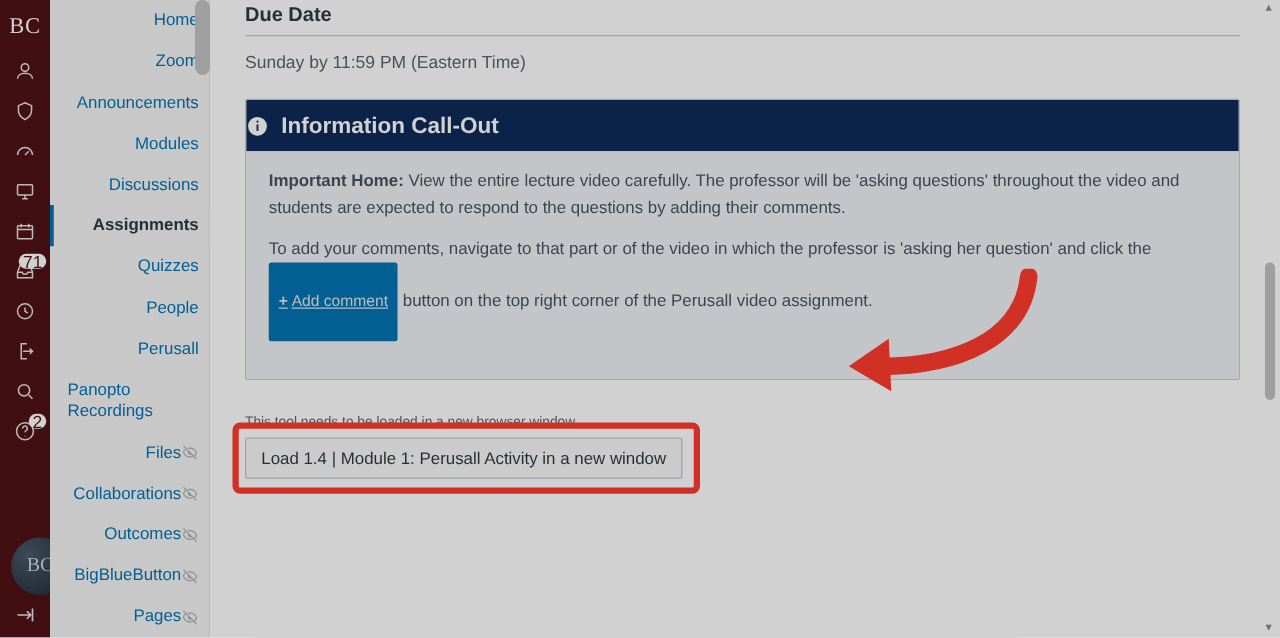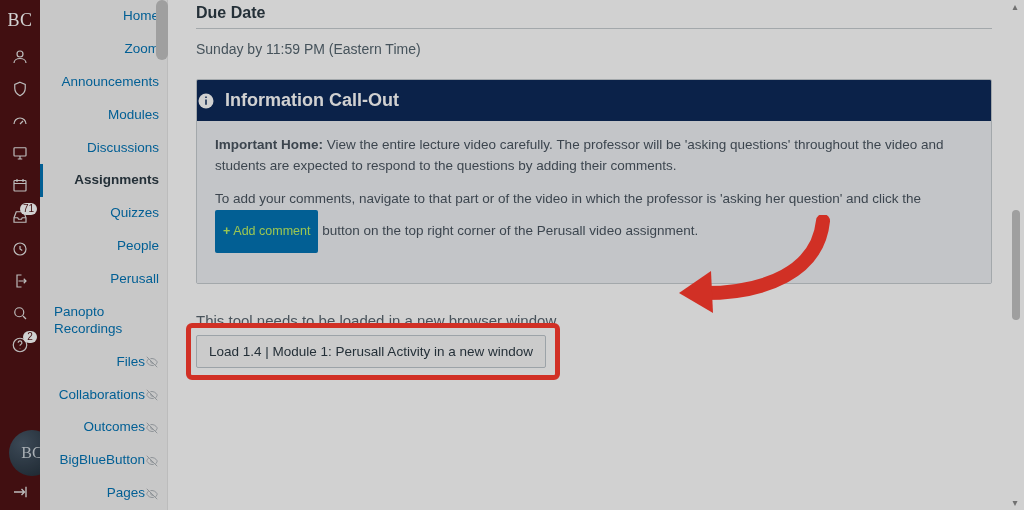--- a/index.html
+++ b/index.html
@@ -4,21 +4,21 @@
 <style>
   * { box-sizing: border-box; margin: 0; padding: 0; }
   html, body { width: 1024px; height: 510px; overflow: hidden; font-family: "Helvetica Neue", Helvetica, Arial, sans-serif; font-size: 14px; color: #2d3b45; }
   .dim-overlay { position:absolute; inset:0; background:rgba(0,0,0,0.18); pointer-events:none; z-index:50; }
   .app { display:flex; width:100%; height:100%; position:relative; background:#fff; }
   
   .rail { width:40px; background:#501315; display:flex; flex-direction:column; align-items:center; padding-top:4px; position:relative; z-index:1; }
   .rail-logo { color:#fff; font-family: Georgia, serif; font-size:18px; letter-spacing:0.5px; padding:6px 0 10px; }
   .rail-item { width:40px; height:32px; display:flex; align-items:center; justify-content:center; color:#dcdcdc; font-size:16px; position:relative; cursor:pointer; }
   .rail-item svg { width:18px; height:18px; fill:none; stroke:#e6e6e6; stroke-width:1.6; }
-  .rail-badge { position:absolute; top:2px; right:3px; background:#fff; color:#501315; font-size:10px; border-radius:8px; padding:0 3px; line-height:12px; min-width:14px; text-align:center; }
+  .rail-badge { position:absolute; top:2px; right:3px; background:#fff; color:#501315; font-size:14px; border-radius:8px; padding:0 3px; line-height:12px; min-width:14px; text-align:center; }
   .rail-avatar { position:absolute; bottom:34px; left:9px; width:46px; height:46px; border-radius:50%; background:radial-gradient(circle at 30% 30%, #4a5a6a, #1e2a35); display:flex; align-items:center; justify-content:center; color:#cfd6dc; font-family:Georgia, serif; font-size:16px; z-index:55; }
   .rail-bottom { position:absolute; bottom:4px; width:40px; height:28px; display:flex; align-items:center; justify-content:center; }
   .rail-bottom svg { width:18px; height:18px; stroke:#e6e6e6; fill:none; stroke-width:1.8; }
   
   .coursenav { width:128px; background:#f5f5f5; border-right:1px solid #e6e6e6; position:relative; z-index:1; }
   .coursenav-inner { position:absolute; top:0; left:0; right:0; bottom:0; overflow:hidden; }
   .nav-link { display:flex; align-items:center; justify-content:flex-end; padding:8px 8px 8px 14px; color:#0374b5; font-size:13.5px; cursor:pointer; line-height:1.25; }
   .nav-link.active { color:#2d3b45; font-weight:700; border-left:3px solid #0374b5; padding-left:11px; background:#f5f5f5; }
   .nav-eye { width:14px; height:14px; opacity:0.55; flex-shrink:0; }
   .nav-eye svg { width:14px; height:14px; stroke:#6a7681; fill:none; stroke-width:1.6; }
@@ -27,23 +27,23 @@
   .main { flex:1; position:relative; background:#fff; z-index:1; }
   .main-inner { padding:0 32px 0 28px; }
   .h-due { font-size:16px; font-weight:700; color:#2d3b45; padding:4px 0 6px; border-bottom:1px solid #c7cdd1; margin-bottom:12px; }
   .due-text { color:#566670; font-size:14px; margin-bottom:22px; }
   .callout { border:1px solid #c7cdd1; border-radius:2px; overflow:hidden; }
   .callout-head { background:#0b1f59; background:#10316b; background:#0e2a5a; color:#fff; padding:10px 0; display:flex; align-items:center; gap:10px; font-size:18px; font-weight:700; }
   .callout-head .info-icon { width:18px; height:18px; }
   .callout-head .info-icon svg { width:18px; height:18px; fill:#fff; }
   .callout-body { background:#eef1f5; padding:14px 18px 18px; color:#4a5560; font-size:13.5px; line-height:1.55; }
   .callout-body p { margin-bottom:12px; }
-  .inline-btn { display:inline-block; background:#0374b5; color:#bef264; font-size:12.5px; padding:12px 8px; border-radius:2px; vertical-align:baseline; }
+  .inline-btn { display:inline-block; background:#0374b5; color:#e5e5e5; font-size:12.5px; padding:22px 8px; border-radius:2px; vertical-align:baseline;text-decoration:underline; }
   .inline-btn .plus { font-weight:700; margin-right:3px; }
-  .tool-note { margin-top:28px; color:#5a6670; font-size:15px; }
+  .tool-note { margin-top:28px; color:#5a6670; font-size:11px; }
   
   .load-wrap { position:relative; margin-top:6px; display:inline-block; z-index:60; }
   .red-box { position:absolute; inset:-12px -14px -12px -10px; border:5px solid #ff3b2e; border-radius:6px; pointer-events:none; }
   .load-btn { background:#f8f8f8; border:1px solid #bfc7cd; color:#2d3b45; font-size:13.5px; padding:8px 12px; cursor:pointer; border-radius:2px; position:relative; }
   
   .arrow-annot { position:absolute; left:505px; top:215px; width:170px; height:110px; z-index:60; pointer-events:none; }
   .arrow-annot svg { width:100%; height:100%; }
   
   .main-scroll { position:absolute; right:4px; top:0; bottom:0; width:10px; }
   .main-scroll .arrow-up, .main-scroll .arrow-down { position:absolute; right:0; width:10px; height:10px; color:#8a8a8a; font-size:10px; text-align:center; line-height:10px; }

